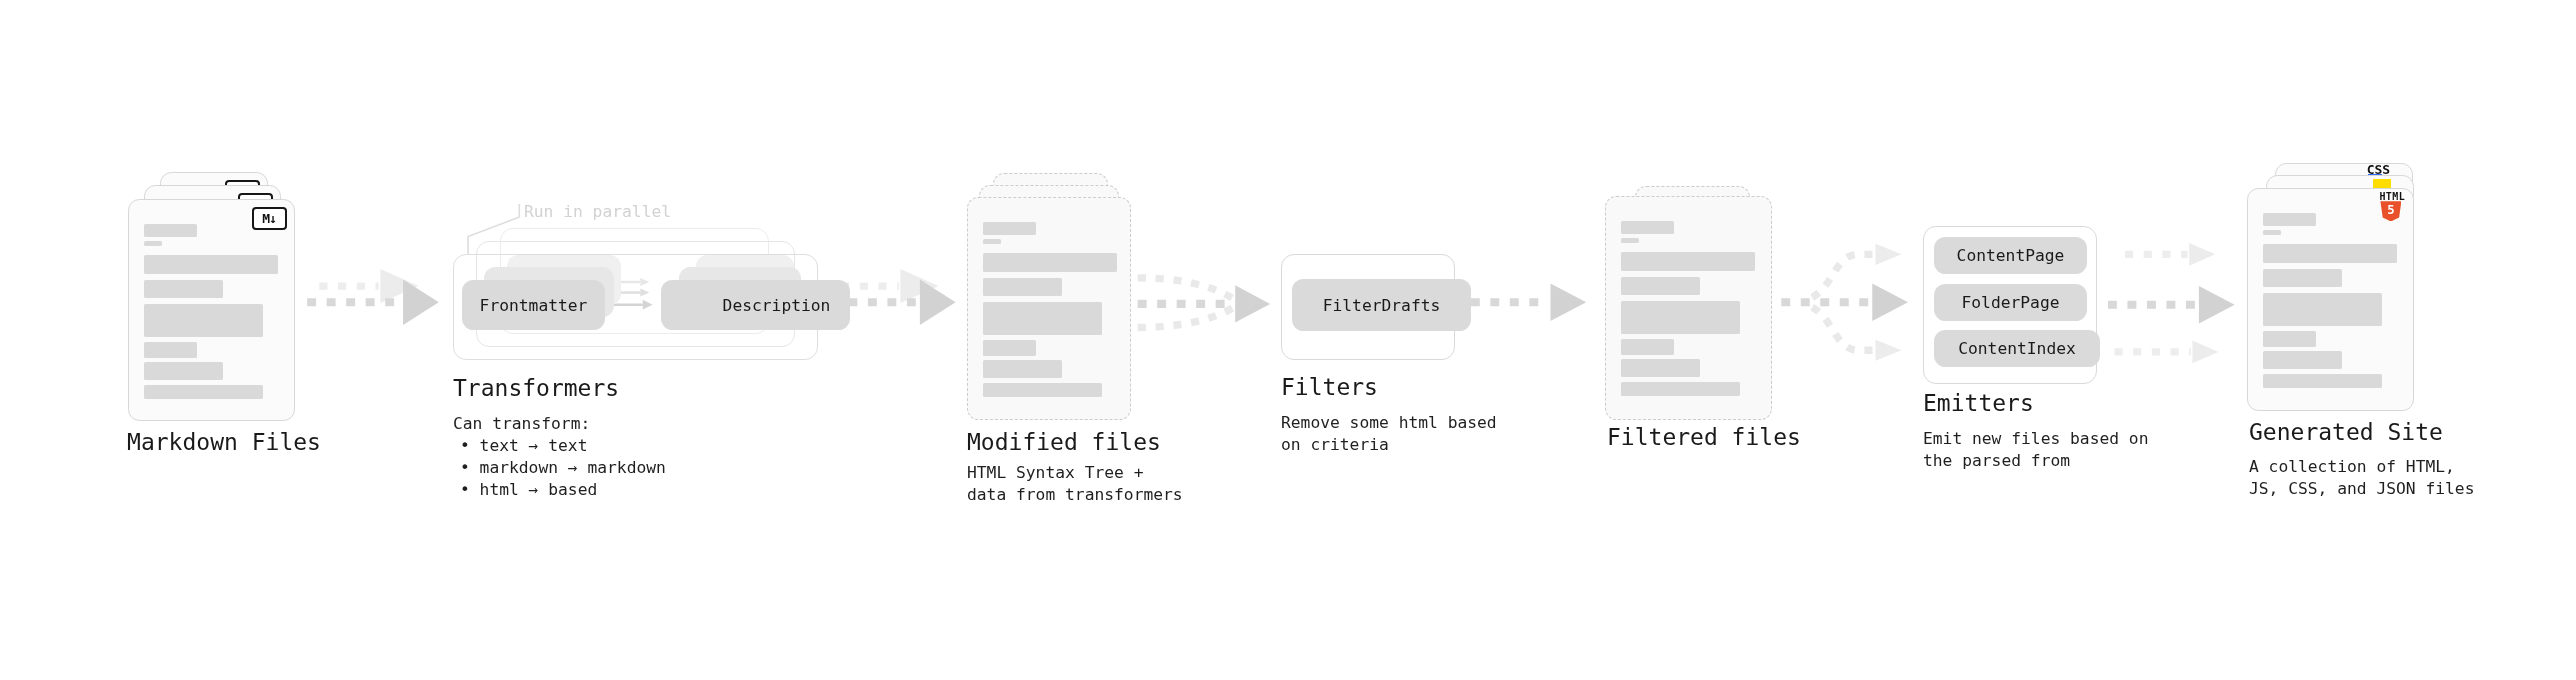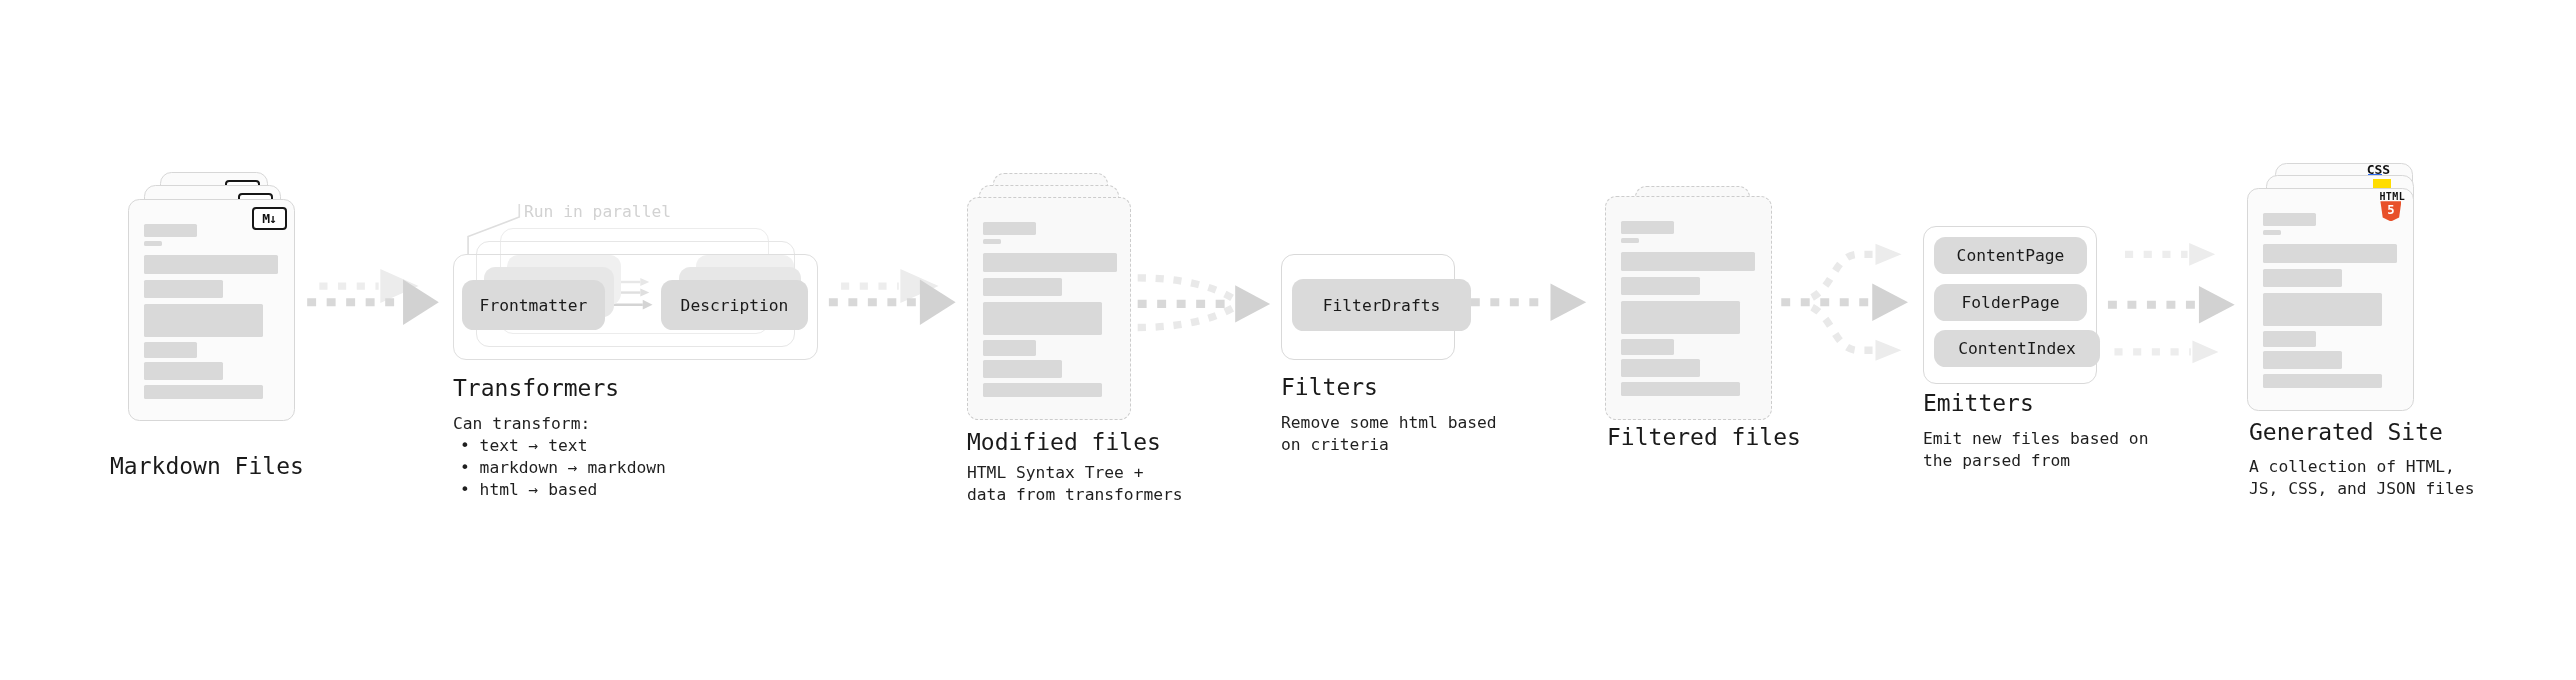--- a/index.html
+++ b/index.html
@@ -174,37 +174,37 @@
         <div class="bar b1"></div>
         <div class="bar b2"></div>
         <div class="bar b3"></div>
         <div class="bar b4"></div>
         <div class="bar b5"></div>
         <div class="bar b6"></div>
         <div class="bar b7"></div>
         <div class="bar b8"></div>
       </div>
     </div>
-    <div class="stage-label" style="left:110px; top:428px; width:228px; text-align:left;margin-top:24px;">Markdown Files</div>
+    <div class="stage-label" style="left:110px; top:428px; width:228px; text-align:center;">Markdown Files</div>
   </div>
 
   <div>
     <div class="annotation" style="left:524px; top:202px;">Run in parallel</div>
 
     <div class="tbox back" style="left:500px; top:228px; width:269px; height:106px;"></div>
     <div class="tbox mid" style="left:476px; top:241px; width:319px; height:106px;"></div>
     <div class="tbox front" style="left:453px; top:254px; width:365px; height:106px;"></div>
 
     <div class="pill ghost2" style="left:507px; top:255px; width:114px; height:50px;"></div>
     <div class="pill ghost1" style="left:484px; top:267px; width:130px; height:50px;"></div>
     <div class="pill" style="left:462px; top:280px; width:143px; height:50px;">Frontmatter</div>
 
     <div class="pill ghost2" style="left:696px; top:255px; width:98px; height:50px;"></div>
     <div class="pill ghost1" style="left:679px; top:267px; width:122px; height:50px;"></div>
-    <div class="pill" style="left:661px; top:280px; width:147px; height:50px;">Description</div>
+    <div class="pill" style="left:661px; top:280px; width:147px; height:50px;padding-left:42px;">Description</div>
 
     <div class="stage-label" style="left:453px; top:374px;">Transformers</div>
     <div class="stage-sub" style="left:453px; top:413px;">Can transform:</div>
     <div class="stage-sub" style="left:460px; top:435px;">• text → text</div>
     <div class="stage-sub" style="left:460px; top:457px;">• markdown → markdown</div>
     <div class="stage-sub" style="left:460px; top:479px;">• html → based</div>
   </div>
 
   <div>
     <div class="doc dashed" style="left:993px; top:173px; width:115px; height:195px;"></div>

